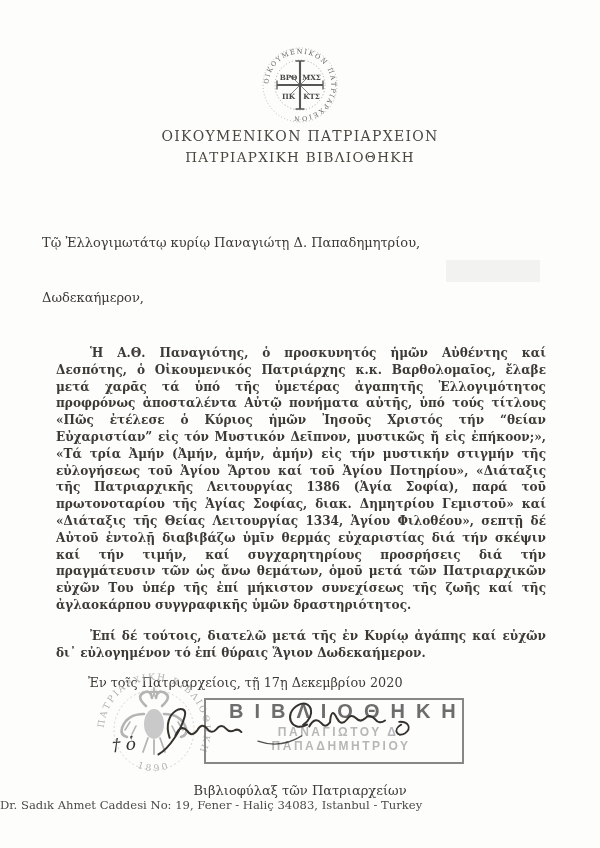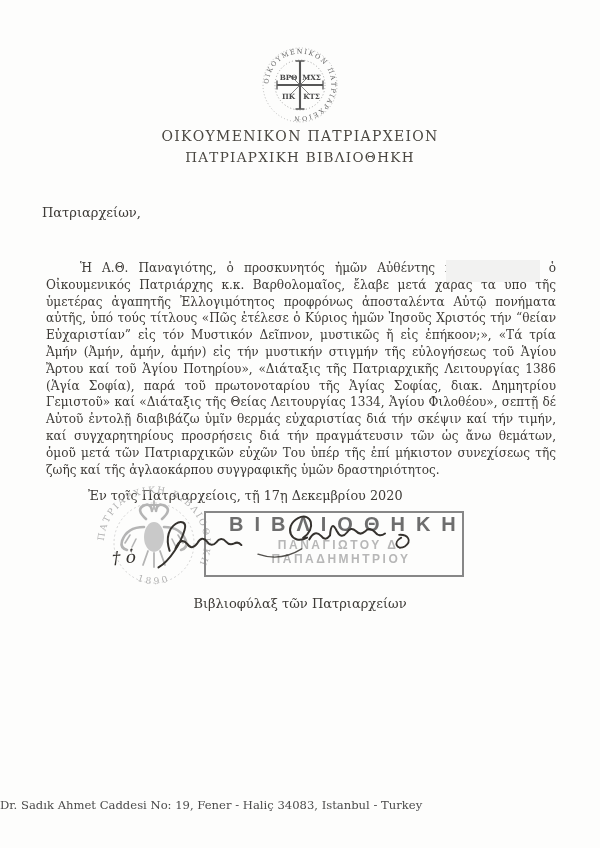--- a/index.html
+++ b/index.html
@@ -9,21 +9,21 @@
     font-family:"DejaVu Serif", serif;
   }
   
   .seal{display:block;margin:46px auto 4px;}
   .org{ text-align:center;font-size:14px;letter-spacing:1.3px;color:#4a4741;}
   .dept{text-align:center;font-size:13.5px;letter-spacing:1.3px;color:#4a4741;margin-top:5px;}
   
   .content{margin:0 40px 0 42px;}
   .recipient{margin-top:70px;font-size:13px;}
   .salutation{margin-top:40px;font-size:13px;}
-  p{margin:4px;}
+  p{margin:14px;font-weight:bold;}
   .para{
     font-size:12.1px;line-height:16.8px;text-align:justify;text-indent:34px;
     color:#3d3a36;
   }
   .para.first{margin-top:40px;}
   .dateline{margin-top:10px;font-size:12.8px;padding-left:46px;}
   
   .sigzone{position:relative;height:120px;margin-top:2px;}
   .round-stamp{position:absolute;left:90px;top:-26px;z-index:1;}
   .box-stamp{
@@ -77,22 +77,24 @@
     </g>
     <text x="50" y="75" font-size="5" fill="#7a7a7a" text-anchor="middle">· · ·</text>
   </svg>
 
   <div class="org">ΟΙΚΟΥΜΕΝΙΚΟΝ ΠΑΤΡΙΑΡΧΕΙΟΝ</div>
   <div class="dept">ΠΑΤΡΙΑΡΧΙΚΗ ΒΙΒΛΙΟΘΗΚΗ</div>
 
   <div class="artifact"></div>
 
   <div class="content">
-    <div class="salutation">Πατριαρχείων,</div>
+    <div class="recipient">Τῷ Ἐλλογιμωτάτῳ κυρίῳ Παναγιώτῃ Δ. Παπαδημητρίου,</div>
+    <div class="salutation">Δωδεκαήμερον,</div>
     <p class="para first">Ἡ Α.Θ. Παναγιότης, ὁ προσκυνητός ἡμῶν Αὐθέντης καί Δεσπότης, ὁ Οἰκουμενικός Πατριάρχης κ.κ. Βαρθολομαῖος, ἔλαβε μετά χαρᾶς τά ὑπό τῆς ὑμετέρας ἀγαπητῆς Ἐλλογιμότητος προφρόνως ἀποσταλέντα Αὐτῷ πονήματα αὐτῆς, ὑπό τούς τίτλους «Πῶς ἐτέλεσε ὁ Κύριος ἡμῶν Ἰησοῦς Χριστός τήν “θείαν Εὐχαριστίαν” εἰς τόν Μυστικόν Δεῖπνον, μυστικῶς ἤ εἰς ἐπήκοον;», «Τά τρία Ἀμήν (Ἀμήν, ἀμήν, ἀμήν) εἰς τήν μυστικήν στιγμήν τῆς εὐλογήσεως τοῦ Ἁγίου Ἄρτου καί τοῦ Ἁγίου Ποτηρίου», «Διάταξις τῆς Πατριαρχικῆς Λειτουργίας 1386 (Ἁγία Σοφία), παρά τοῦ πρωτονοταρίου τῆς Ἁγίας Σοφίας, διακ. Δημητρίου Γεμιστοῦ» καί «Διάταξις τῆς Θείας Λειτουργίας 1334, Ἁγίου Φιλοθέου», σεπτῇ δέ Αὐτοῦ ἐντολῇ διαβιβάζω ὑμῖν θερμάς εὐχαριστίας διά τήν σκέψιν καί τήν τιμήν, καί συγχαρητηρίους προσρήσεις διά τήν πραγμάτευσιν τῶν ὡς ἄνω θεμάτων, ὁμοῦ μετά τῶν Πατριαρχικῶν εὐχῶν Του ὑπέρ τῆς ἐπί μήκιστον συνεχίσεως τῆς ζωῆς καί τῆς ἀγλαοκάρπου συγγραφικῆς ὑμῶν δραστηριότητος.</p>
+    <p class="para">Ἐπί δέ τούτοις, διατελῶ μετά τῆς ἐν Κυρίῳ ἀγάπης καί εὐχῶν δι᾽ εὐλογημένον τό ἐπί θύραις Ἅγιον Δωδεκαήμερον.</p>
     <div class="dateline">Ἐν τοῖς Πατριαρχείοις, τῇ 17ῃ Δεκεμβρίου 2020</div>
   </div>
 
   <div class="sigzone">
 
     <svg class="round-stamp" width="128" height="128" viewBox="0 0 128 128">
       <defs>
         <path id="stampTop" d="M64,64 m-50,0 a50,50 0 1,1 100,0 a50,50 0 1,1 -100,0"></path>
         <path id="stampBot" d="M64,64 m-41,0 a41,41 0 0,0 82,0"></path>
       </defs>

